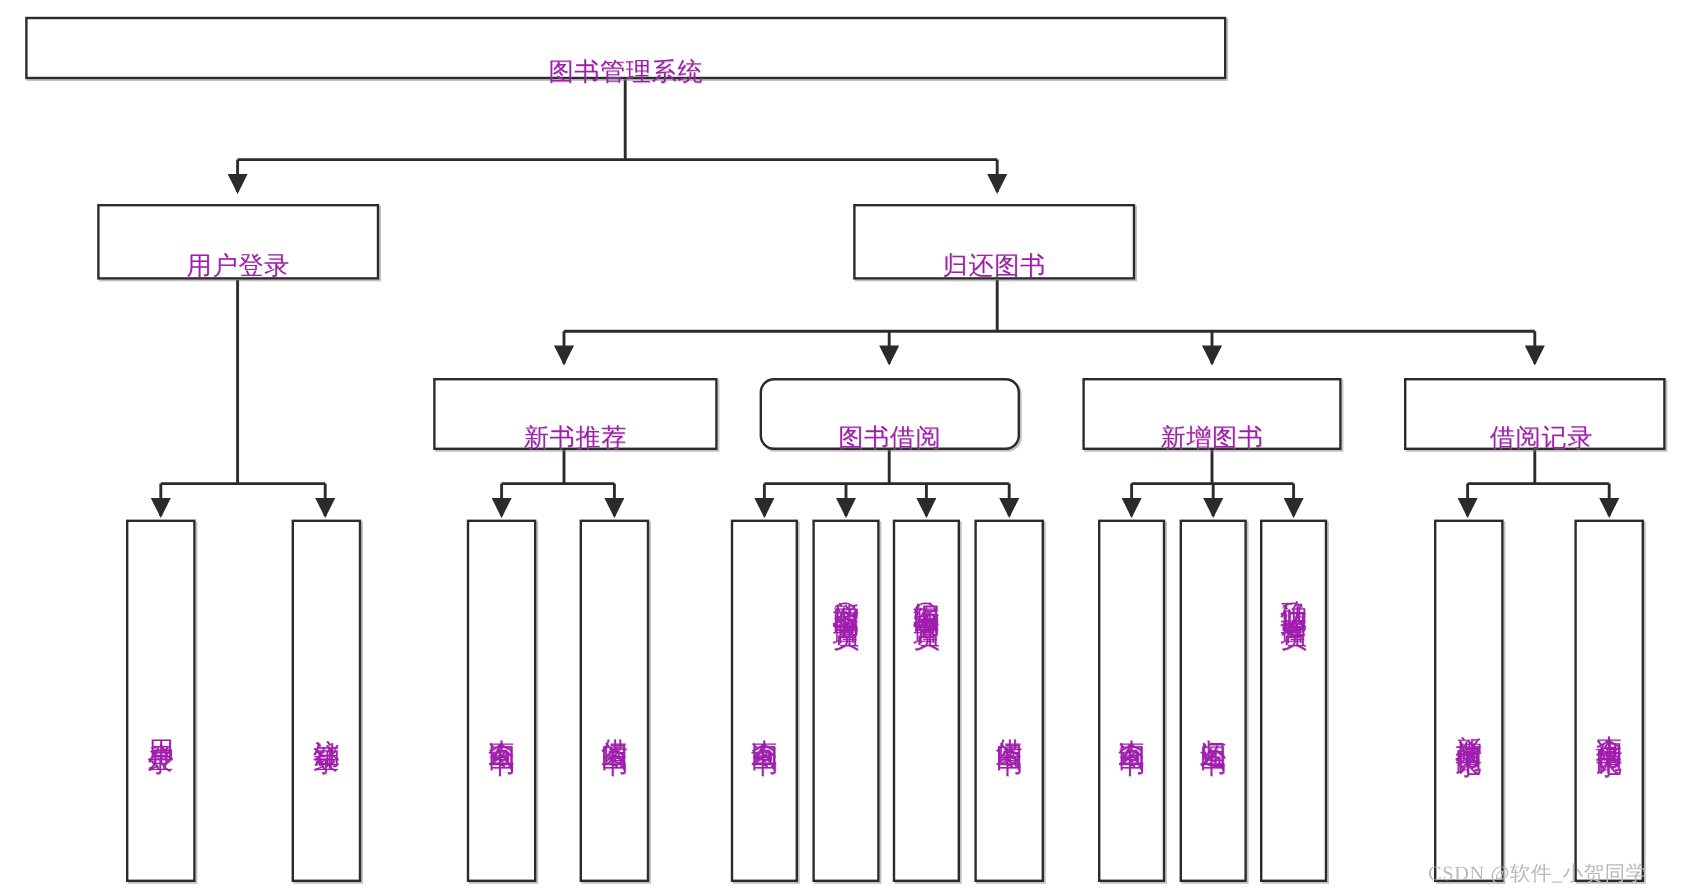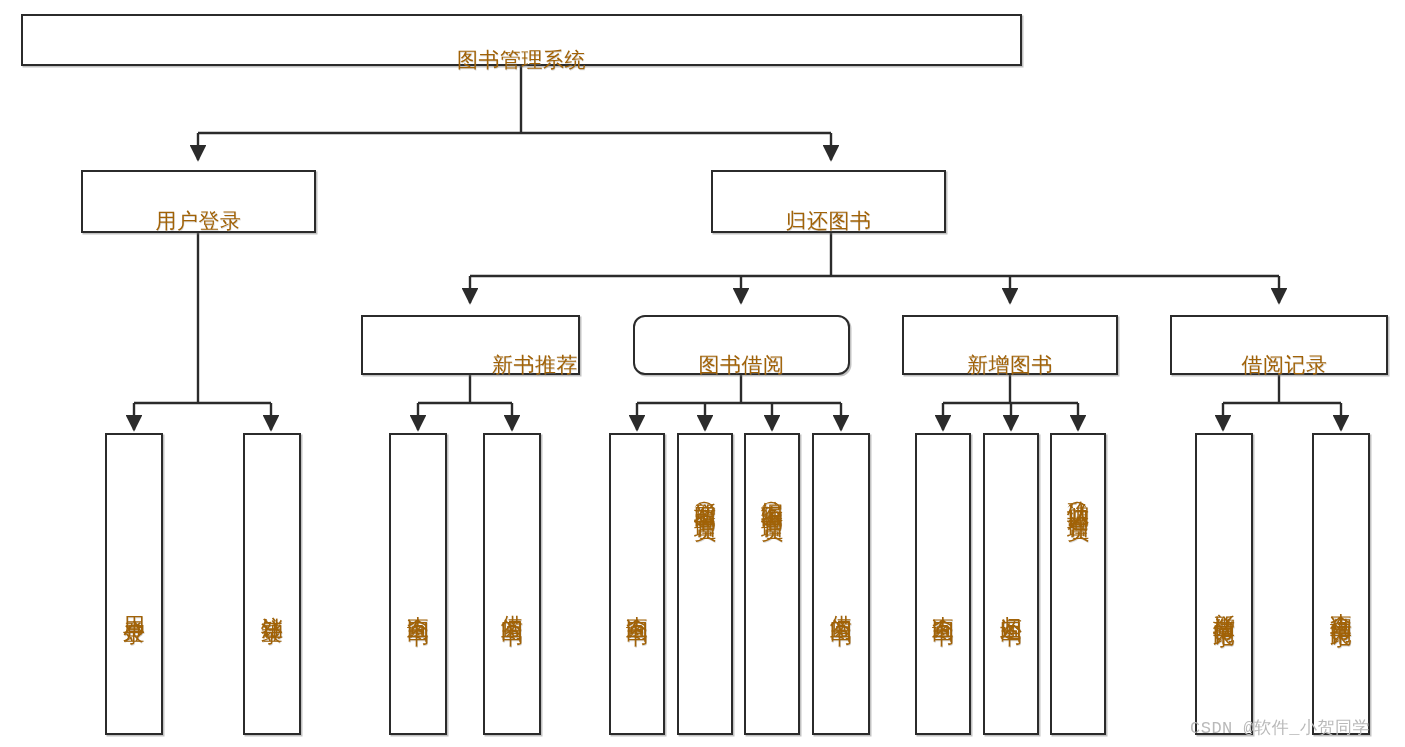--- a/index.html
+++ b/index.html
@@ -31,21 +31,21 @@
     box-sizing: border-box;
     background: #ffffff;
     border: 2px solid #2b2b2b;
     display: flex;
     align-items: center;
     justify-content: center;
     box-shadow: 1.5px 1.5px 0 rgba(120,120,120,0.45);
   }
   .node .label {
     font-family: Liberation Serif, serif;
-    color: #a16207;
+    color: #a21caf;
     font-size: 21px;
     line-height: 1.18;
     letter-spacing: 0.5px;
     white-space: nowrap;
     text-shadow: 0.6px 0.6px 0 rgba(150,150,150,0.35);
     margin-top: 40px;
   }
   
   .node.h .label {
     writing-mode: horizontal-tb;
@@ -62,21 +62,21 @@
     font-size: 22px;
     letter-spacing: 3px;
     line-height: 1;
   }
   .node.v.center {
     align-items: center;
     padding-top: 0;
   }
   .watermark {
     position: absolute;
-    font-family: Liberation Mono, monospace;
+    font-family: Liberation Serif, serif;
     font-size: 17px;
     color: #b9b9b9;
     white-space: nowrap;
     letter-spacing: 0.5px;
   }
 </style>
 </head>
 <body>
 
 <div id="canvas">
@@ -135,21 +135,21 @@
     <span class="label">图书管理系统</span>
   </div>
 
   <div class="node h" style="left:81px; top:170px; width:235px; height:63px;">
     <span class="label">用户登录</span>
   </div>
   <div class="node h" style="left:711px; top:170px; width:235px; height:63px;">
     <span class="label">归还图书</span>
   </div>
 
-  <div class="node h" style="left:361px; top:315px; width:219px; height:60px;justify-content:flex-end;">
+  <div class="node h" style="left:361px; top:315px; width:237px; height:60px;">
     <span class="label">新书推荐</span>
   </div>
   <div class="node h" style="left:633px; top:315px; width:217px; height:60px;border-radius:12px;">
     <span class="label">图书借阅</span>
   </div>
   <div class="node h" style="left:902px; top:315px; width:216px; height:60px;">
     <span class="label">新增图书</span>
   </div>
   <div class="node h" style="left:1170px; top:315px; width:218px; height:60px;padding-left:11px;">
     <span class="label">借阅记录</span>

